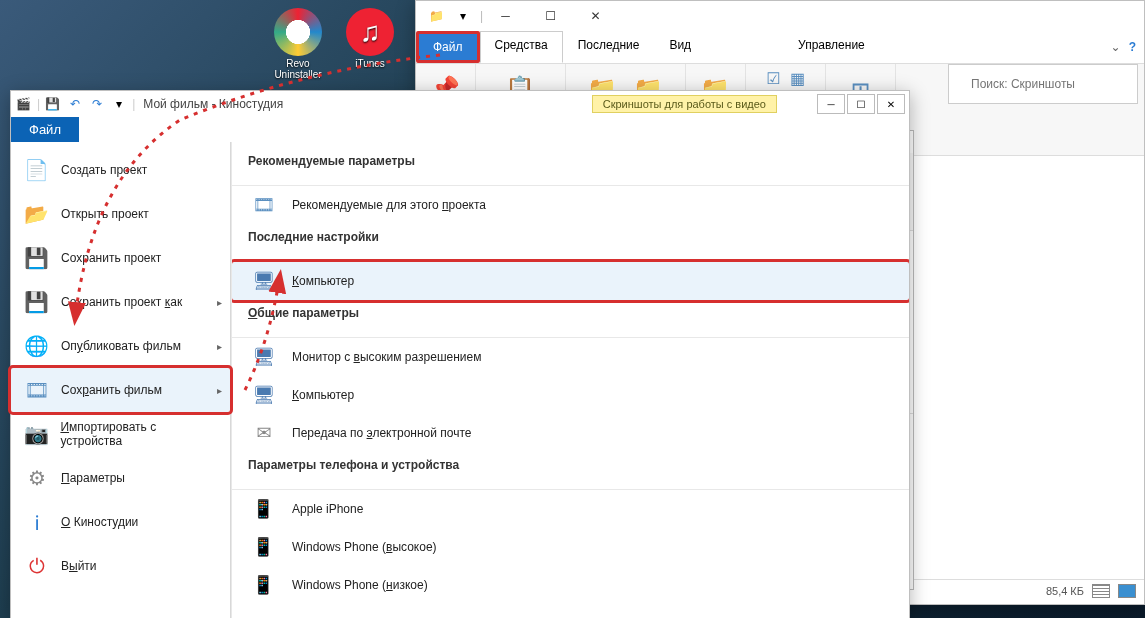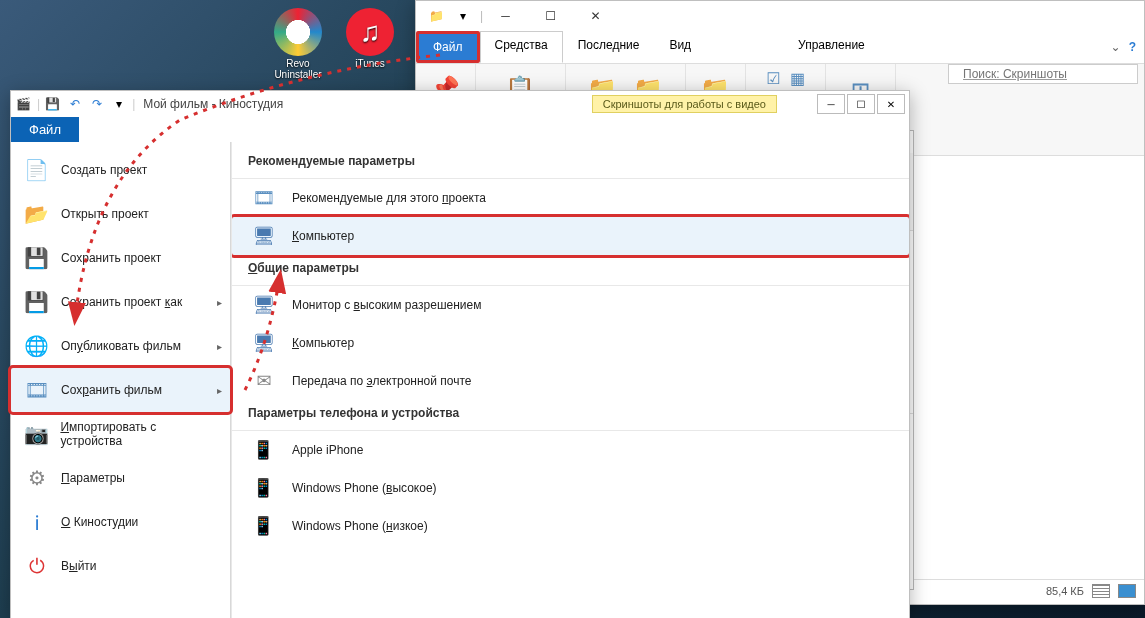--- a/index.html
+++ b/index.html
@@ -31,21 +31,21 @@
 
 .explorer-ribbon { height: 92px; background: #f7f7f7; border-bottom: 1px solid #ddd; display: flex; position: relative; }
 .ribbon-group { border-right: 1px solid #e3e3e3; padding: 4px 6px; display: flex; flex-direction: column; align-items: center; justify-content: space-between; }
 .ribbon-group .row { display: flex; gap: 4px; }
 .ribbon-icon { width: 20px; height: 20px; display: flex; align-items: center; justify-content: center; }
 .ribbon-big { width: 42px; height: 42px; display: flex; align-items: center; justify-content: center; font-size: 24px; }
 .ribbon-btn { display: flex; flex-direction: column; align-items: center; font-size: 11px; color: #333; padding: 2px 6px; min-width: 54px; }
 
 .explorer-body { display: flex; height: calc(100% - 180px); position: relative; }
 .explorer-search { position: absolute; right: 6px; top: 0; }
-.explorer-search input { width: 190px; height: 20px; border: 1px solid #ccc; font-size: 12px; padding: 0 14px; color: #999; text-decoration: underline; }
+.explorer-search input { width: 190px; height: 40px; border: 1px solid #ccc; font-size: 12px; padding: 0 22px; color: #999; }
 
 .explorer-content { flex: 1; background: #fff; position: relative; }
 .explorer-status { height: 22px; border-top: 1px solid #ddd; font-size: 11px; color: #555; display: flex; align-items: center; padding: 0 8px; justify-content: flex-end; gap: 8px; }
 .view-toggle { width: 18px; height: 14px; border: 1px solid #888; }
 
 
 .moviemaker { left: 10px; top: 90px; width: 900px; height: 528px; }
 .mm-titlebar { height: 26px; display: flex; align-items: center; font-size: 12px; padding: 0 4px; }
 .mm-titlebar .qat-m { display: flex; gap: 4px; align-items: center; }
 .qatbtn-m { width: 18px; height: 18px; display: flex; align-items: center; justify-content: center; font-size: 12px; }
@@ -58,21 +58,21 @@
 
 
 .mm-file-menu { display: flex; height: calc(100% - 50px); }
 .mm-file-left { width: 220px; background: #fff; border-right: 1px solid #d8d8d8; padding-top: 6px; }
 .mm-item { display: flex; align-items: center; gap: 10px; padding: 8px 12px; font-size: 12px; color: #222; position: relative; }
 .mm-item.highlight { outline: 3px solid #d62f2f; border-radius: 2px; background: #eaf3fb; }
 .mm-item .mi-icon { width: 28px; height: 28px; display: flex; align-items: center; justify-content: center; font-size: 20px; }
 .mm-item .arrow { position: absolute; right: 8px; color: #666; font-size: 10px; }
 
 .mm-file-right { flex: 1; background: #fff; padding: 6px 0; border-left: 1px solid #e8e8e8; overflow: hidden; }
-.mm-section { padding: 6px 16px 10px; font-size: 12px; font-weight: 600; color: #333; border-bottom: 1px solid #e8e8e8; }
+.mm-section { padding: 6px 16px 17px; font-size: 12px; font-weight: 600; color: #333; border-bottom: 1px solid #e8e8e8; }
 .mm-option { display: flex; align-items: center; gap: 12px; padding: 6px 16px; font-size: 12px; color: #222; }
 .mm-option.highlight { outline: 3px solid #d62f2f; border-radius: 2px; background: #eaf3fb; }
 .mm-option .mo-icon { width: 32px; height: 26px; display: flex; align-items: center; justify-content: center; font-size: 18px; }
 
 
 .mm-back { position: absolute; left: 620px; top: 130px; width: 290px; }
 .mm-back-ribbon { height: 92px; background: #f7f7f7; border-bottom: 1px solid #ddd; display: flex; position: relative; }
 .mm-back-groupcap { font-size: 11px; color: #666; text-align: center; padding: 2px 0; }
 .mm-back-tl { padding: 8px 4px; display: flex; flex-direction: column; gap: 20px; }
 .clip-row { display: flex; gap: 2px; }
@@ -326,20 +326,21 @@
           <div class="mi-icon" style="color:#d33;">⏻</div>
           <span>В<u>ы</u>йти</span>
         </div>
     </div>
     <div class="mm-file-right">
       <div class="mm-section">Рекомендуемые параметры</div>
       <div class="mm-option">
           <div class="mo-icon" style="color:#5a8fc0;">🎞</div>
           <span>Рекомендуемые для этого <u>п</u>роекта</span>
         </div>
+      <div class="mm-section">Последние настройки</div>
       <div class="mm-option highlight">
           <div class="mo-icon" style="color:#4a7ab0;">🖥</div>
           <span><u>К</u>омпьютер</span>
         </div>
       <div class="mm-section"><span><u>О</u>бщие параметры</span></div>
       <div class="mm-option">
           <div class="mo-icon" style="color:#4a7ab0;">🖥</div>
           <span>Монитор с <u>в</u>ысоким разрешением</span>
         </div>
       <div class="mm-option">

